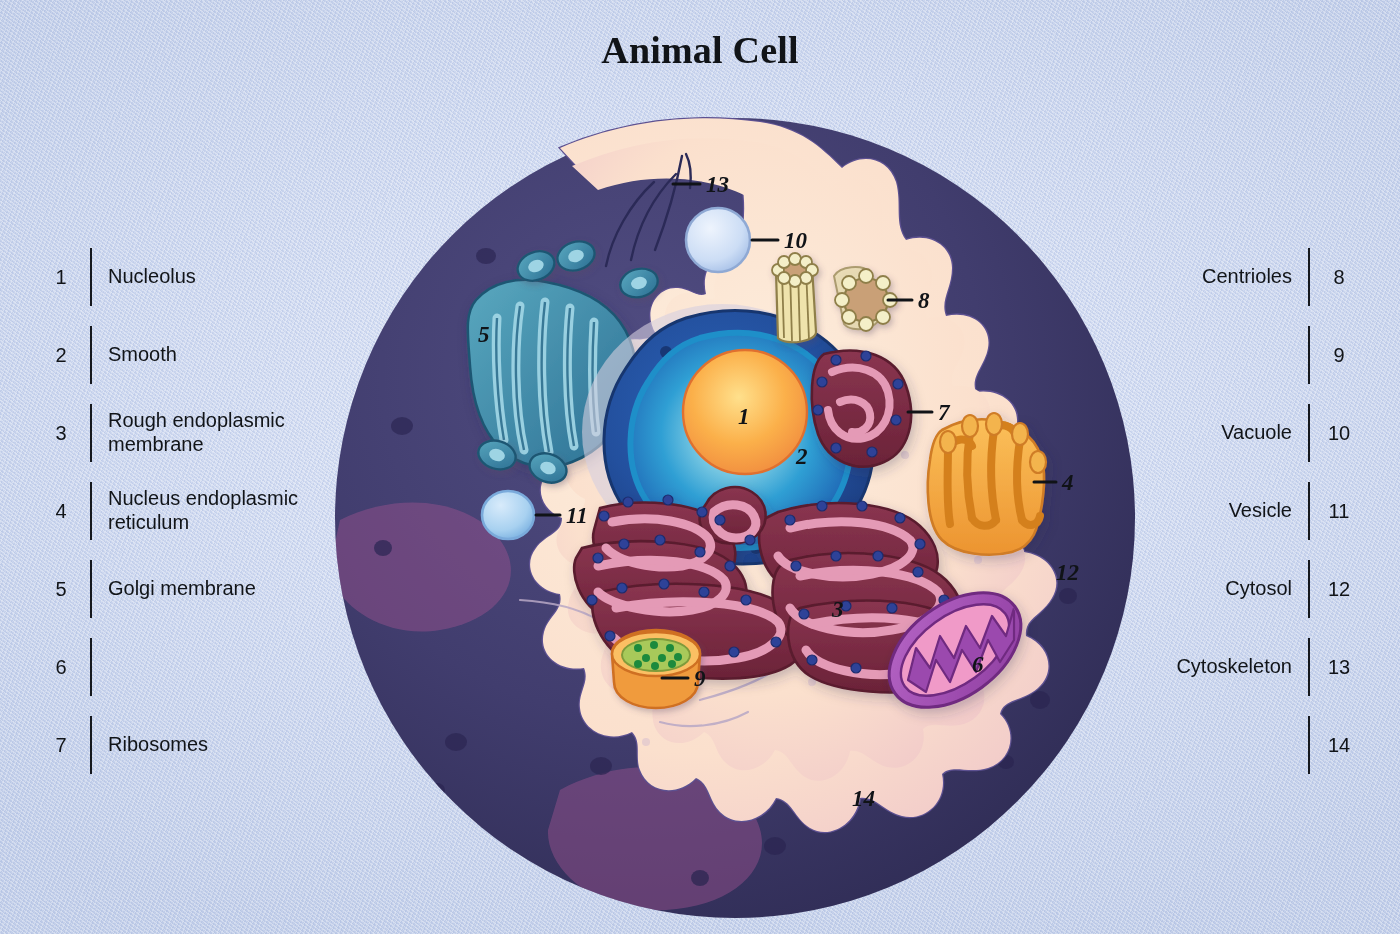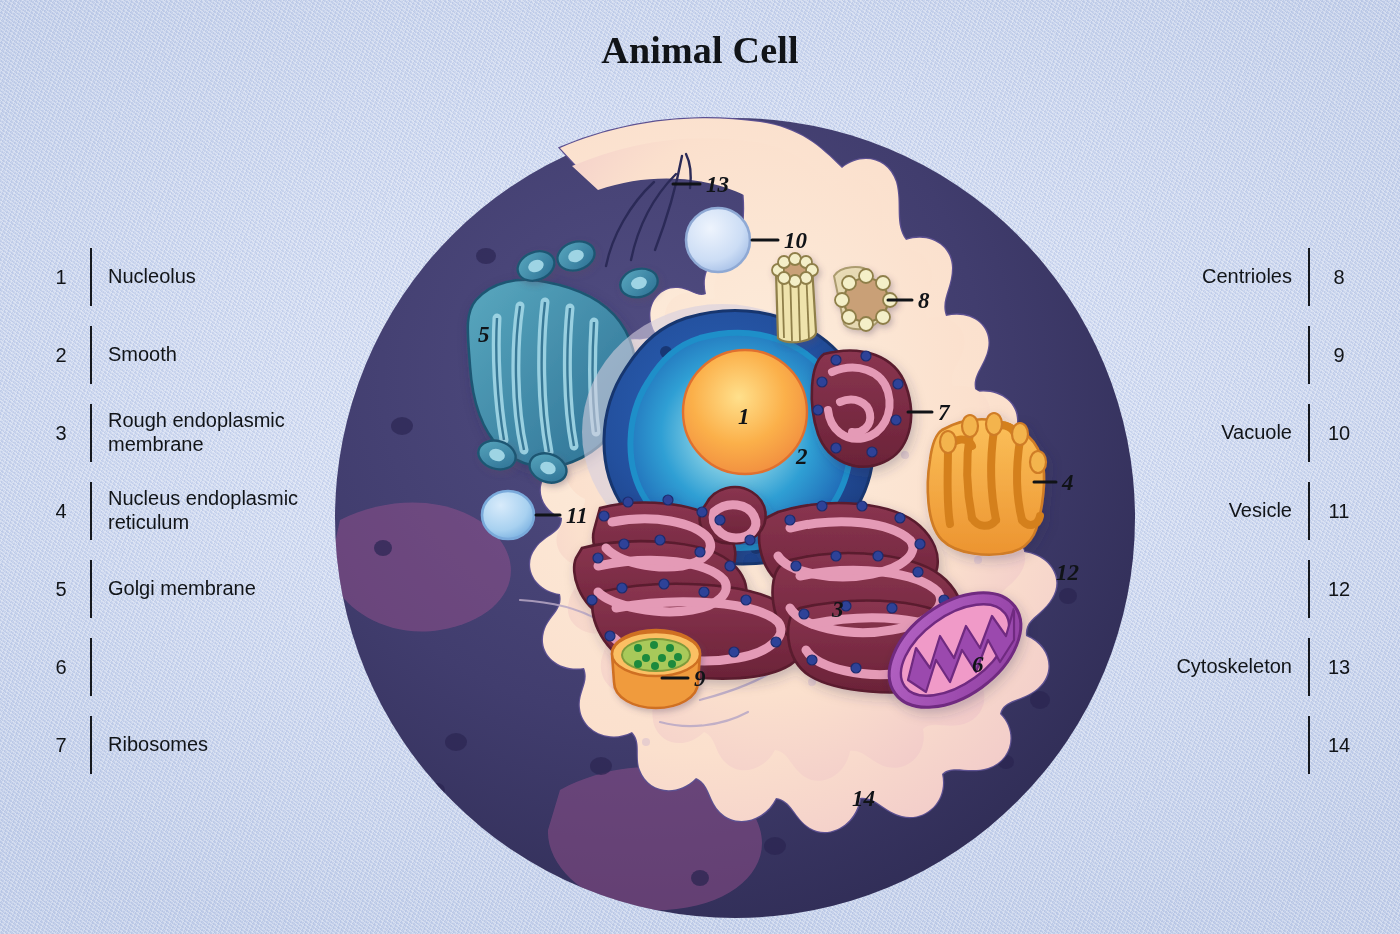--- a/index.html
+++ b/index.html
@@ -131,20 +131,21 @@
     <div class="legend-label">Vacuole</div>
     <div class="legend-rule"></div>
     <div class="legend-num">10</div>
   </div>
   <div class="legend-row">
     <div class="legend-label">Vesicle</div>
     <div class="legend-rule"></div>
     <div class="legend-num">11</div>
   </div>
   <div class="legend-row">
+    <div class="legend-label">Cytosol</div>
     <div class="legend-rule"></div>
     <div class="legend-num">12</div>
   </div>
   <div class="legend-row">
     <div class="legend-label">Cytoskeleton</div>
     <div class="legend-rule"></div>
     <div class="legend-num">13</div>
   </div>
   <div class="legend-row">
     <div class="legend-rule"></div>

